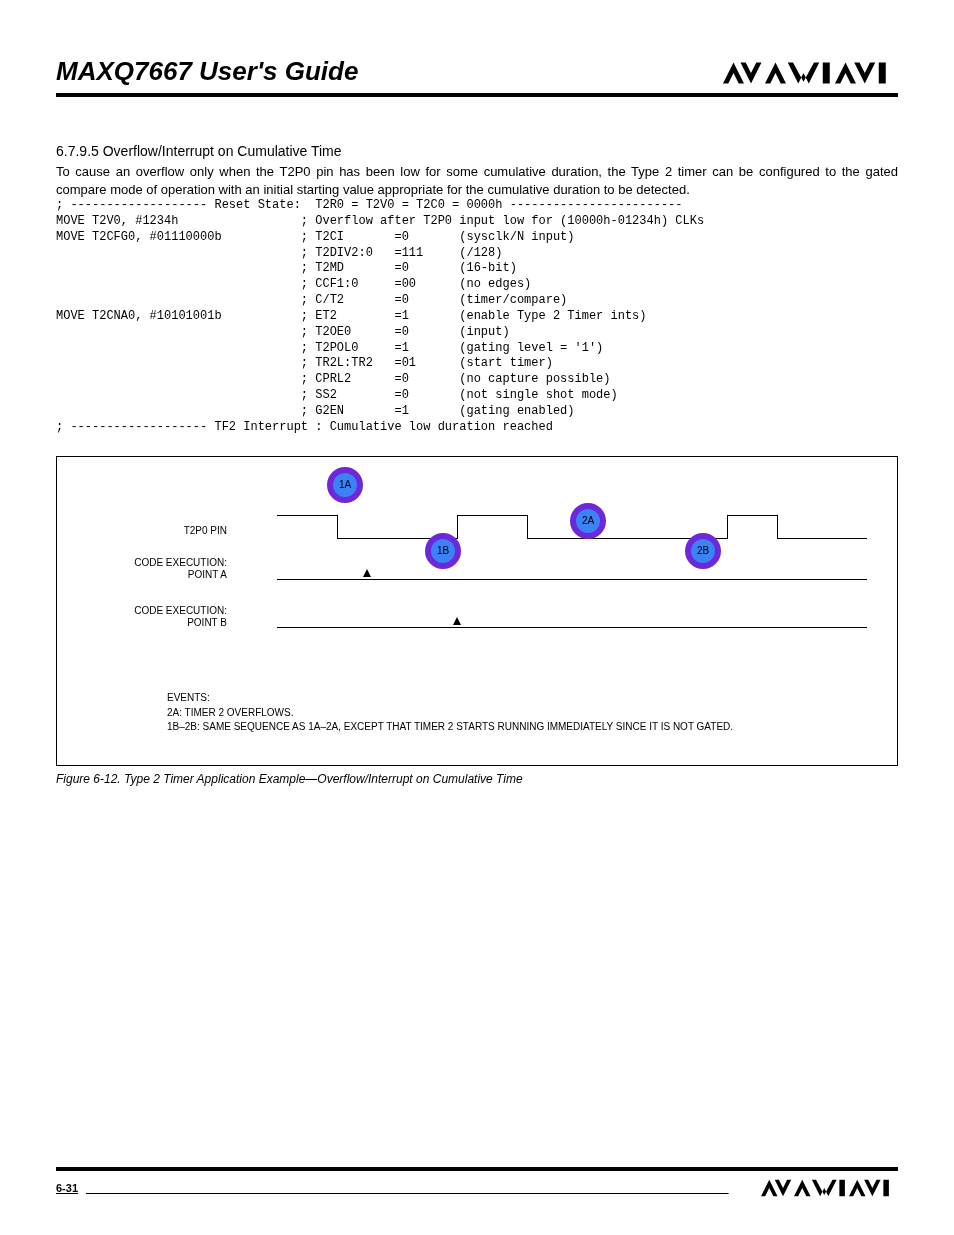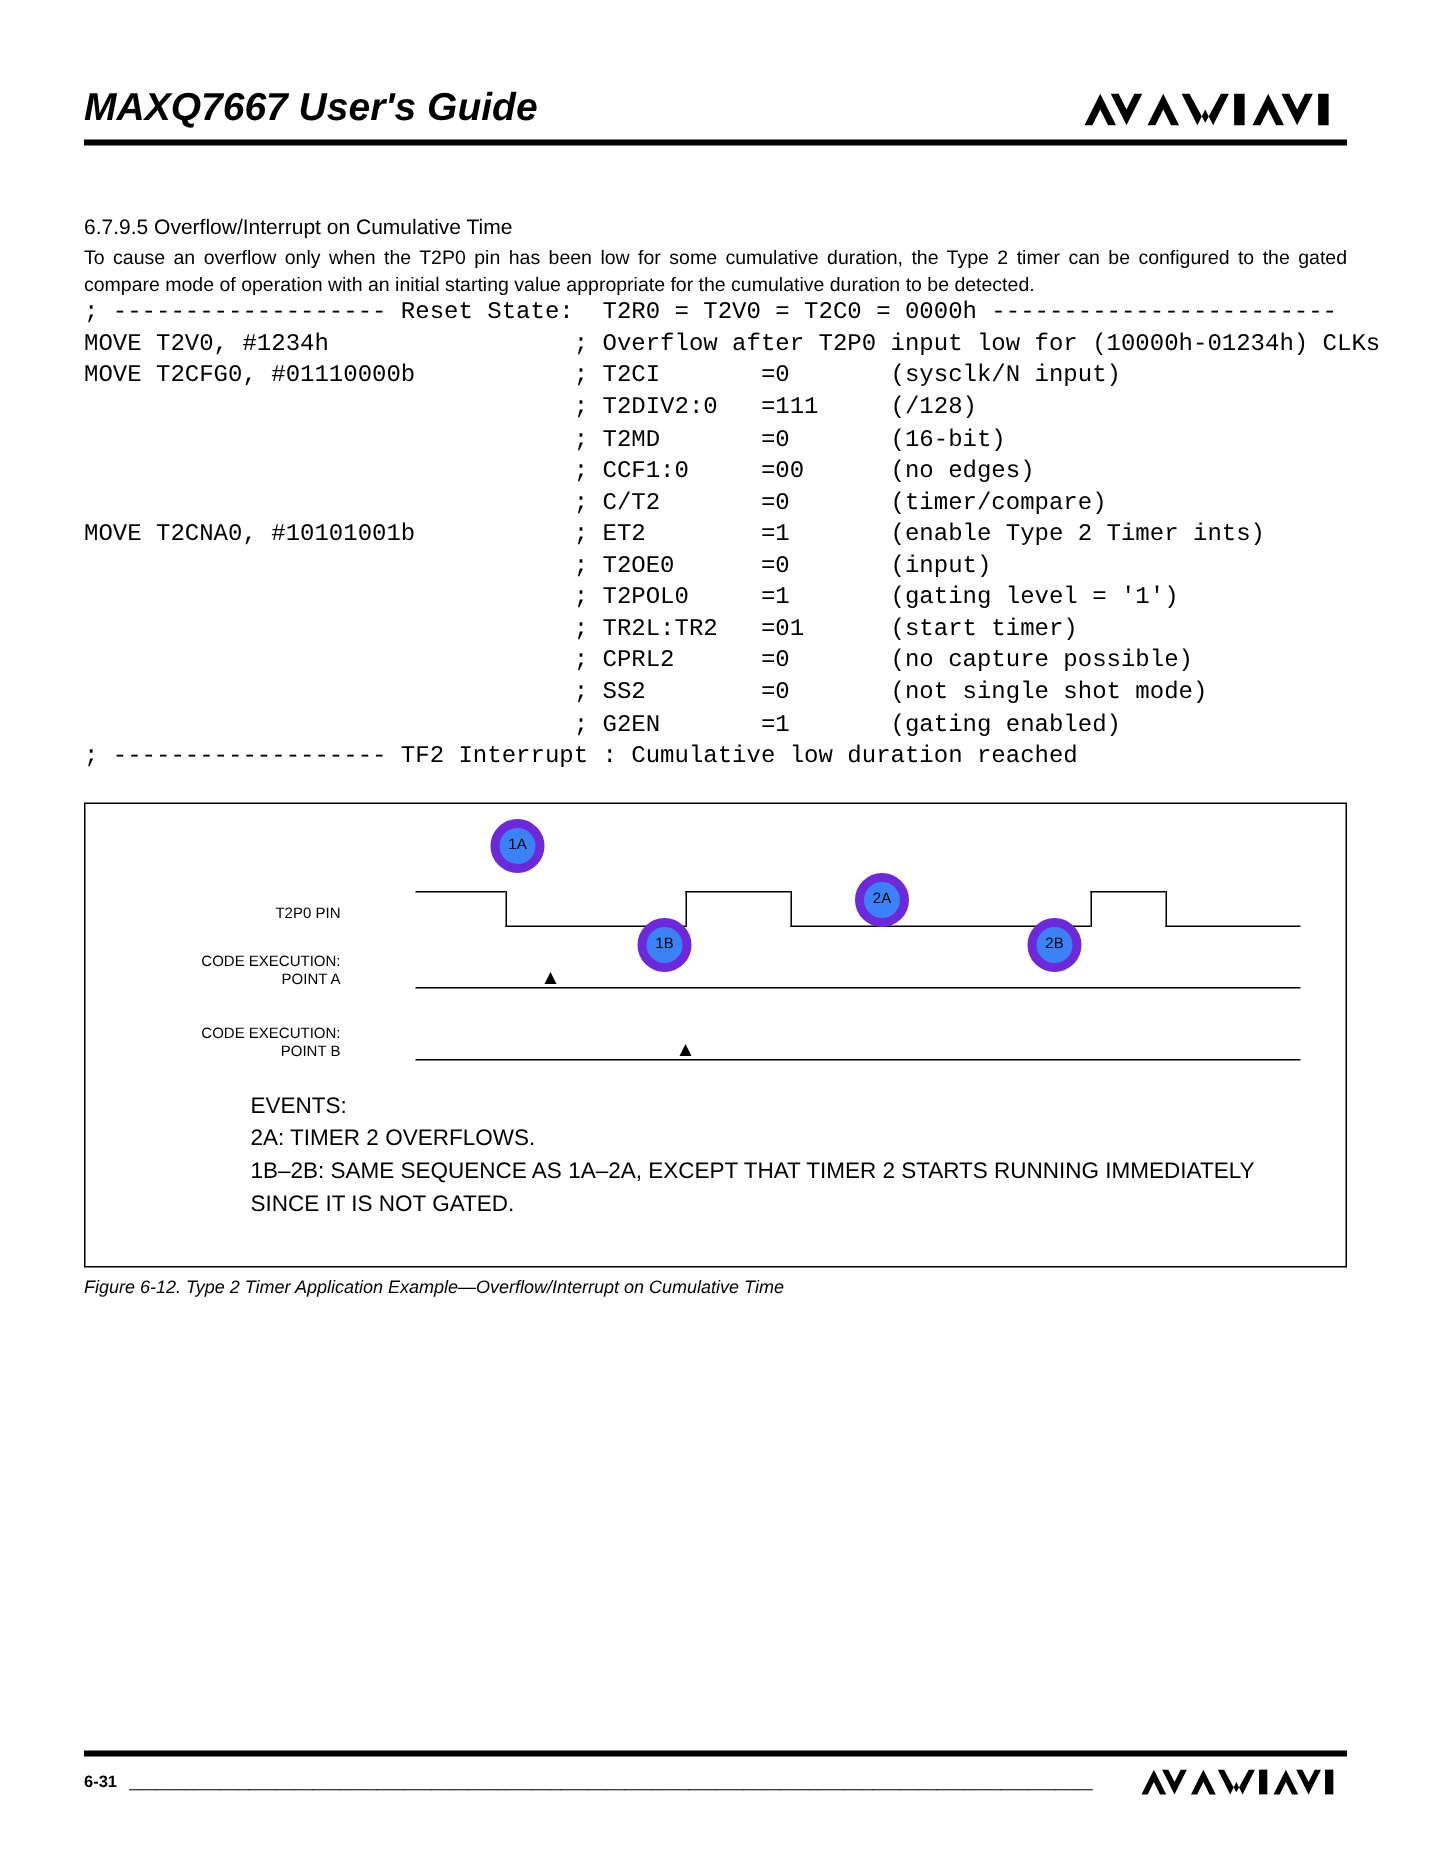--- a/index.html
+++ b/index.html
@@ -2,40 +2,40 @@
 <html><head>
 <meta charset="utf-8">
 <style>
   @page { size: 954px 1235px; margin: 0; }
   html, body { margin: 0; padding: 0; background: #fff; font-family: Arial, Helvetica, sans-serif; color: #000; }
   .page { width: 954px; height: 1235px; position: relative; box-sizing: border-box; padding: 56px 56px 40px 56px; }
   .header { display: flex; justify-content: space-between; align-items: flex-end; border-bottom: 4px solid #000; padding-bottom: 6px; gap: 16px; }
   .header h1 { font-size: 26px; font-weight: bold; font-style: italic; margin: 0; }
   .section-title { font-weight: normal; font-size: 14px; margin-top: 46px; margin-bottom: 4px; }
   .section-desc { font-size: 13px; line-height: 1.35; text-align: justify; }
-  pre.code { font-family: "Courier New", monospace; font-size: 16px; line-height: 1.32; white-space: pre; margin: 0 0 20px 0; }
+  pre.code { font-family: "Courier New", monospace; font-size: 12px; line-height: 1.32; white-space: pre; margin: 0 0 20px 0; }
   .figure-box { border: 1px solid #000; margin: 16px 0 6px 0; padding: 40px 20px 20px 20px; position: relative; height: 310px; box-sizing: border-box; }
   .fig-caption { font-style: italic; font-size: 12px; margin-top: 6px; }
-  .footer { position: absolute; left: 56px; right: 56px; bottom: 36px; border-top: 4px solid #000; padding-top: 6px; display: flex; justify-content: space-between; align-items: center; }
+  .footer { position: absolute; left: 56px; right: 56px; bottom: 36px; border-top: 4px solid #000; padding-top: 6px; display: flex; justify-content: space-between; align-items: center; text-decoration: underline; }
   .footer .pn { font-size: 11px; font-weight: bold; }
   .footer .fill { flex: 1; border-bottom: 0; margin: 0 8px; font-size: 11px; letter-spacing: 0; overflow: hidden; white-space: nowrap; }
   .logo-svg { height: 28px; }
   .logo-svg-sm { height: 22px; }
 
   
   .tdiag { position: relative; width: 100%; height: 100%; font-size: 10px; }
   .row-label { position: absolute; right: 650px; text-align: right; width: 120px; }
   .digline { position: absolute; height: 24px; }
   .digline .h { position:absolute; top:0; border-top:1px solid #000; }
   .digline .l { position:absolute; bottom:0; border-top:1px solid #000; }
   .digline .v { position:absolute; top:0; bottom:0; border-left:1px solid #000; }
   .arrowline { position:absolute; height:1px; background:#000; }
   .arrowhead { position:absolute; width:0; height:0; border-left:4px solid transparent; border-right:4px solid transparent; border-bottom:8px solid #000; }
   .circlelbl { position:absolute; width:24px; height:24px; border:6px solid #6d28d9; border-radius:50%; display:flex; align-items:center; justify-content:center; font-size:10px; background:#3b82f6; }
-  .events { position:absolute; left: 90px; bottom: 10px; font-size:15px; line-height:1.45; }
+  .events { position:absolute; left: 90px; bottom: 10px; font-size:10px; line-height:1.45; }
 </style>
 </head>
 <body>
 
 <div class="page">
 
   <div class="header">
     <h1>MAXQ7667 User's Guide</h1>
     <svg class="logo-svg" viewBox="0 0 200 32">
       <g fill="#000">

